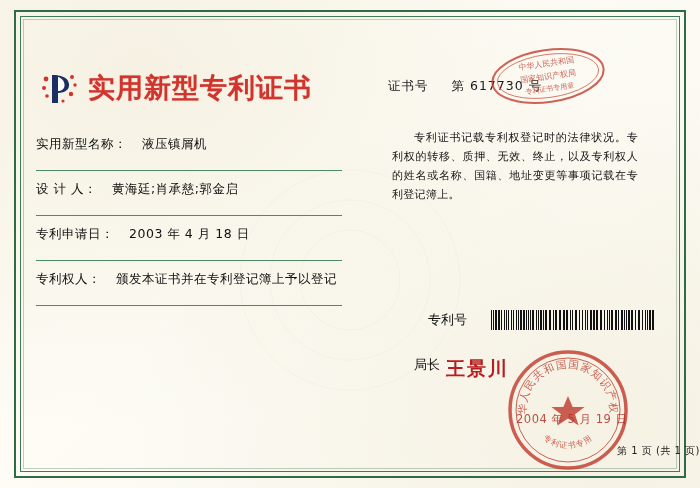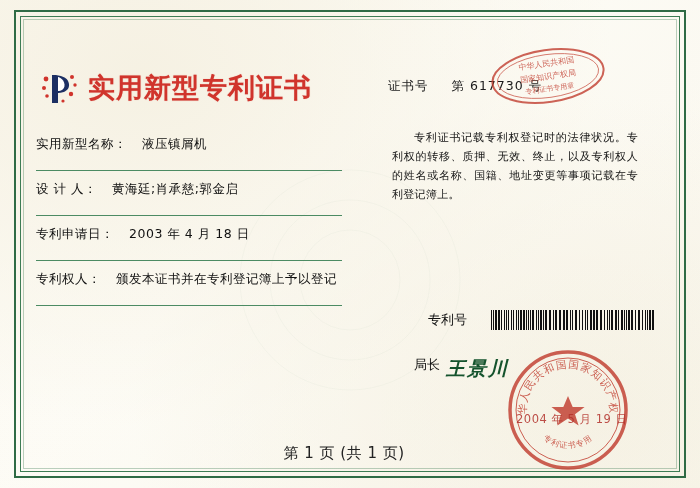--- a/index.html
+++ b/index.html
@@ -204,23 +204,22 @@
     align-items: flex-start;
   }
   .director-label {
     font-size: 13px;
     color: #111;
     margin-right: 6px;
   }
   .director-name {
     font-family: "DejaVu Serif", serif;
     font-size: 19px;
-    color: #14532d;
+    color: #b91c1c;
     font-weight: bold;
-    font-style: italic;
     letter-spacing: 2px;
   }
 
   
   .seal {
     position: absolute;
     left: 506px;
     top: 348px;
     width: 124px;
     height: 124px;
@@ -235,24 +234,24 @@
     font-size: 11.5px;
     color: #b3322c;
     opacity: 0.85;
     letter-spacing: 0.5px;
   }
 
   
   .footer {
     position: absolute;
     left: 0;
-    right: 12px;
+    right: 0;
     top: 444px;
-    text-align: center;
-    font-size: 15px;
+    text-align: right;
+    font-size: 10px;
     color: #222;
     letter-spacing: 0.5px;
   }
 
   
   .watermark {
     position: absolute;
     left: 60px;
     top: 150px;
     width: 580px;

